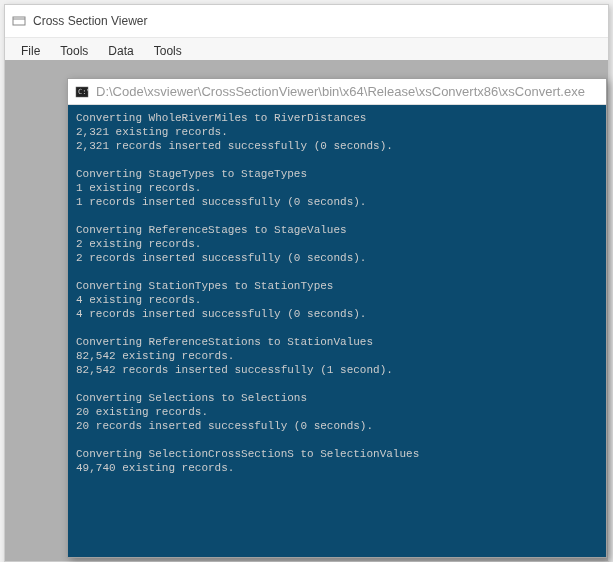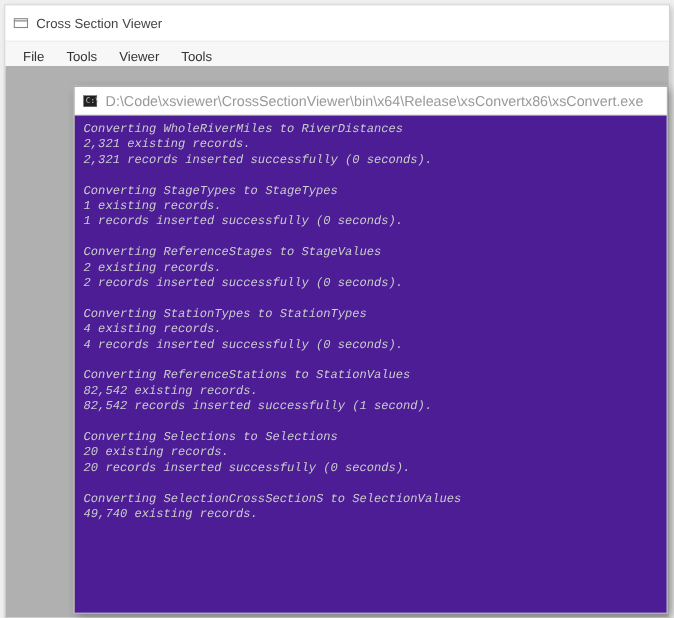--- a/index.html
+++ b/index.html
@@ -98,29 +98,28 @@
       color: #999;
       white-space: nowrap;
       overflow: hidden;
     }
     .console-body {
       position: absolute;
       top: 26px;
       left: 0;
       right: 0;
       bottom: 0;
-      background: #4c1d95;
+      background: #0c4a6e;
       color: #ccc;
       font-family: Consolas, "Courier New", monospace;
       font-size: 11px;
       line-height: 14px;
       padding: 6px 8px;
       overflow: hidden;
       white-space: pre;
-      font-style: italic;
     }
     .console-block {
       margin-bottom: 14px;
     }
     .console-line {
       display: block;
     }
   </style>
 </head>
 <body>
@@ -131,21 +130,21 @@
       <svg width="14" height="14" viewBox="0 0 14 14">
         <rect x="1" y="3" width="12" height="8" fill="none" stroke="#888" stroke-width="1"></rect>
         <line x1="1" y1="5" x2="13" y2="5" stroke="#888" stroke-width="1"></line>
       </svg>
     </span>
     <span class="title-text">Cross Section Viewer</span>
   </div>
   <div class="menu-bar">
     <span class="menu-item">File</span>
     <span class="menu-item">Tools</span>
-    <span class="menu-item">Viewer</span>
+    <span class="menu-item">Data</span>
     <span class="menu-item">Tools</span>
   </div>
   <div class="client-area">
     <div class="console-window">
       <div class="console-title-bar">
         <span class="console-icon">
           <svg width="14" height="14" viewBox="0 0 14 14">
             <rect x="1" y="2" width="12" height="10" fill="#222" stroke="#666" stroke-width="0.5"></rect>
             <text x="3" y="9" font-size="7" fill="#ccc" font-family="monospace">C:\</text>
           </svg>

